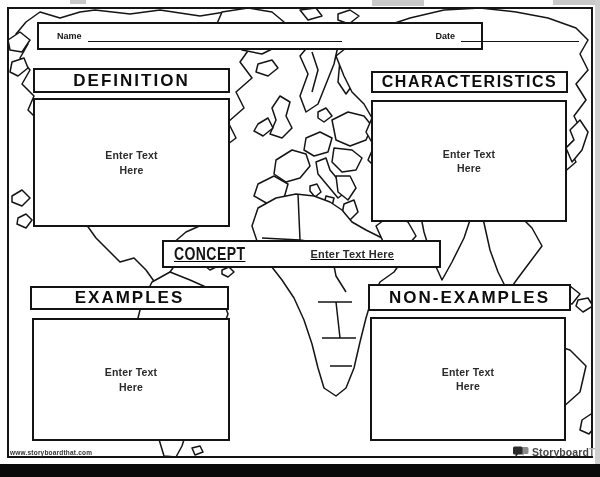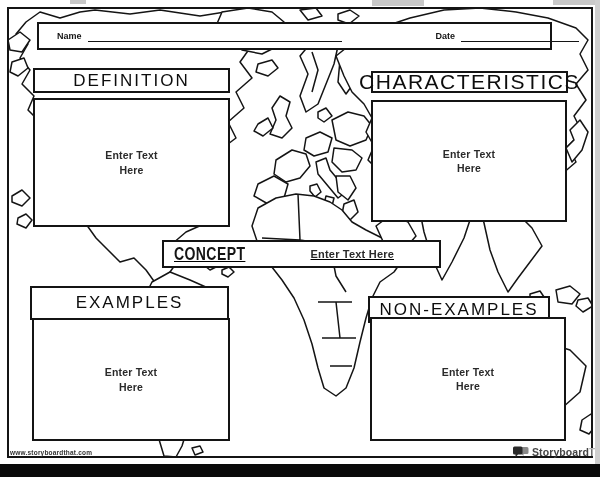--- a/index.html
+++ b/index.html
@@ -19,22 +19,22 @@
     border:2px solid #141414;box-sizing:border-box;pointer-events:none;}
   .map-svg{position:absolute;left:7px;top:7px;width:586px;height:451px;}
   
   .wbox{position:absolute;background:#ffffff;border:2px solid #141414;box-sizing:border-box;}
   
   .name-bar{display:flex;align-items:center;font-size:9px;font-weight:bold;color:#141414;}
   .field-label{flex:0 0 auto;}
   .write-line{height:1.5px;background:#141414;flex:0 0 auto;align-self:flex-end;margin-bottom:6px;}
   
   .sec-header{display:flex;align-items:center;justify-content:center;
-    font-weight:normal;color:#0d0d0d;letter-spacing:2px;font-size:17px;}
-  .sec-header.tight{font-size:21px;letter-spacing:1.5px;}
+    font-weight:bold;color:#0d0d0d;letter-spacing:2px;font-size:17px;}
+  .sec-header.tight{font-size:16px;letter-spacing:1.5px;}
   
   .content-box{display:flex;align-items:center;justify-content:center;}
   .placeholder{width:78px;text-align:center;font-weight:bold;font-size:10.5px;
     line-height:1.35;color:#2a2a2a;letter-spacing:0.2px;}
   
   .concept-bar{display:flex;align-items:center;}
   .concept-label{font-weight:bold;font-size:18px;color:#141414;margin-left:10px;
     transform:scaleX(0.78);transform-origin:left center;letter-spacing:0.5px;white-space:nowrap;}
   .concept-placeholder{flex:1;text-align:center;font-weight:bold;font-size:11px;
     color:#2a2a2a;white-space:nowrap;letter-spacing:0.2px;}
@@ -98,21 +98,21 @@
 
     <path d="M516,352 L544,342 L570,350 L586,366 L580,392 L562,408 L538,410 L520,398 L510,378 L508,364 Z"></path>
     <path d="M582,420 l9,-6 6,10 -8,10 -9,-4 z"></path>
 
     <path d="M300,10 L316,8 L322,16 L308,20 Z"></path>
     <path d="M338,14 l12,-4 9,6 -10,8 -11,-4 z"></path>
   </svg>
 
   <div class="page-border"></div>
 
-  <div class="wbox name-bar" style="left:37px;top:22px;width:515px;height:28px;padding:0 0 0 18px;">
+  <div class="wbox name-bar" style="left:37px;top:22px;width:446px;height:28px;padding:0 0 0 18px;">
     <span class="field-label">Name</span>
     <span class="write-line" style="width:254px;margin-left:6px;"></span>
     <span class="field-label" style="margin-left:64px;padding-left:30px;">Date</span>
     <span class="write-line" style="width:118px;margin-left:6px;"></span>
   </div>
 
   <div class="wbox sec-header" style="left:33px;top:68px;width:197px;height:25px;">
     <span>DEFINITION</span>
   </div>
   <div class="wbox content-box" style="left:33px;top:98px;width:197px;height:129px;">
@@ -124,28 +124,28 @@
   </div>
   <div class="wbox content-box" style="left:371px;top:100px;width:196px;height:122px;">
     <span class="placeholder">Enter Text Here</span>
   </div>
 
   <div class="wbox concept-bar" style="left:162px;top:240px;width:279px;height:28px;text-decoration:underline;">
     <span class="concept-label">CONCEPT</span>
     <span class="concept-placeholder">Enter Text Here</span>
   </div>
 
-  <div class="wbox sec-header" style="left:30px;top:286px;width:199px;height:34px;">
+  <div class="wbox sec-header" style="left:30px;top:286px;width:199px;height:24px;">
     <span>EXAMPLES</span>
   </div>
   <div class="wbox content-box" style="left:32px;top:318px;width:198px;height:123px;">
     <span class="placeholder">Enter Text Here</span>
   </div>
 
-  <div class="wbox sec-header" style="left:368px;top:296px;width:182px;height:27px;">
+  <div class="wbox sec-header" style="left:368px;top:284px;width:203px;height:27px;">
     <span>NON-EXAMPLES</span>
   </div>
   <div class="wbox content-box" style="left:370px;top:317px;width:196px;height:124px;">
     <span class="placeholder">Enter Text Here</span>
   </div>
 
   <div class="site-url">www.storyboardthat.com</div>
   <div class="logo">
     <svg width="16" height="13" viewBox="0 0 16 13">
       <path d="M9,1 h5 a1.5,1.5 0 0 1 1.5,1.5 v4 a1.5,1.5 0 0 1 -1.5,1.5 h-3.5 v2 l-2,-2 z" fill="#8a8a8a"></path>

